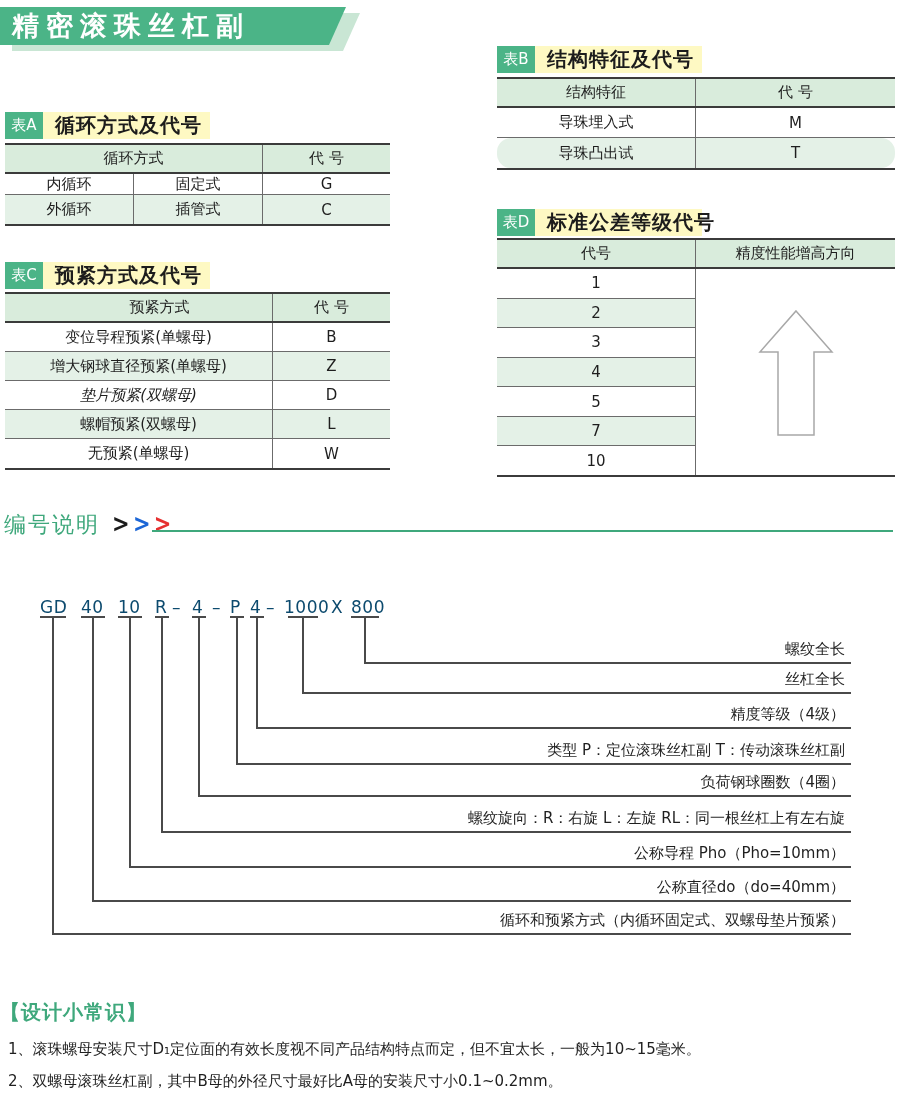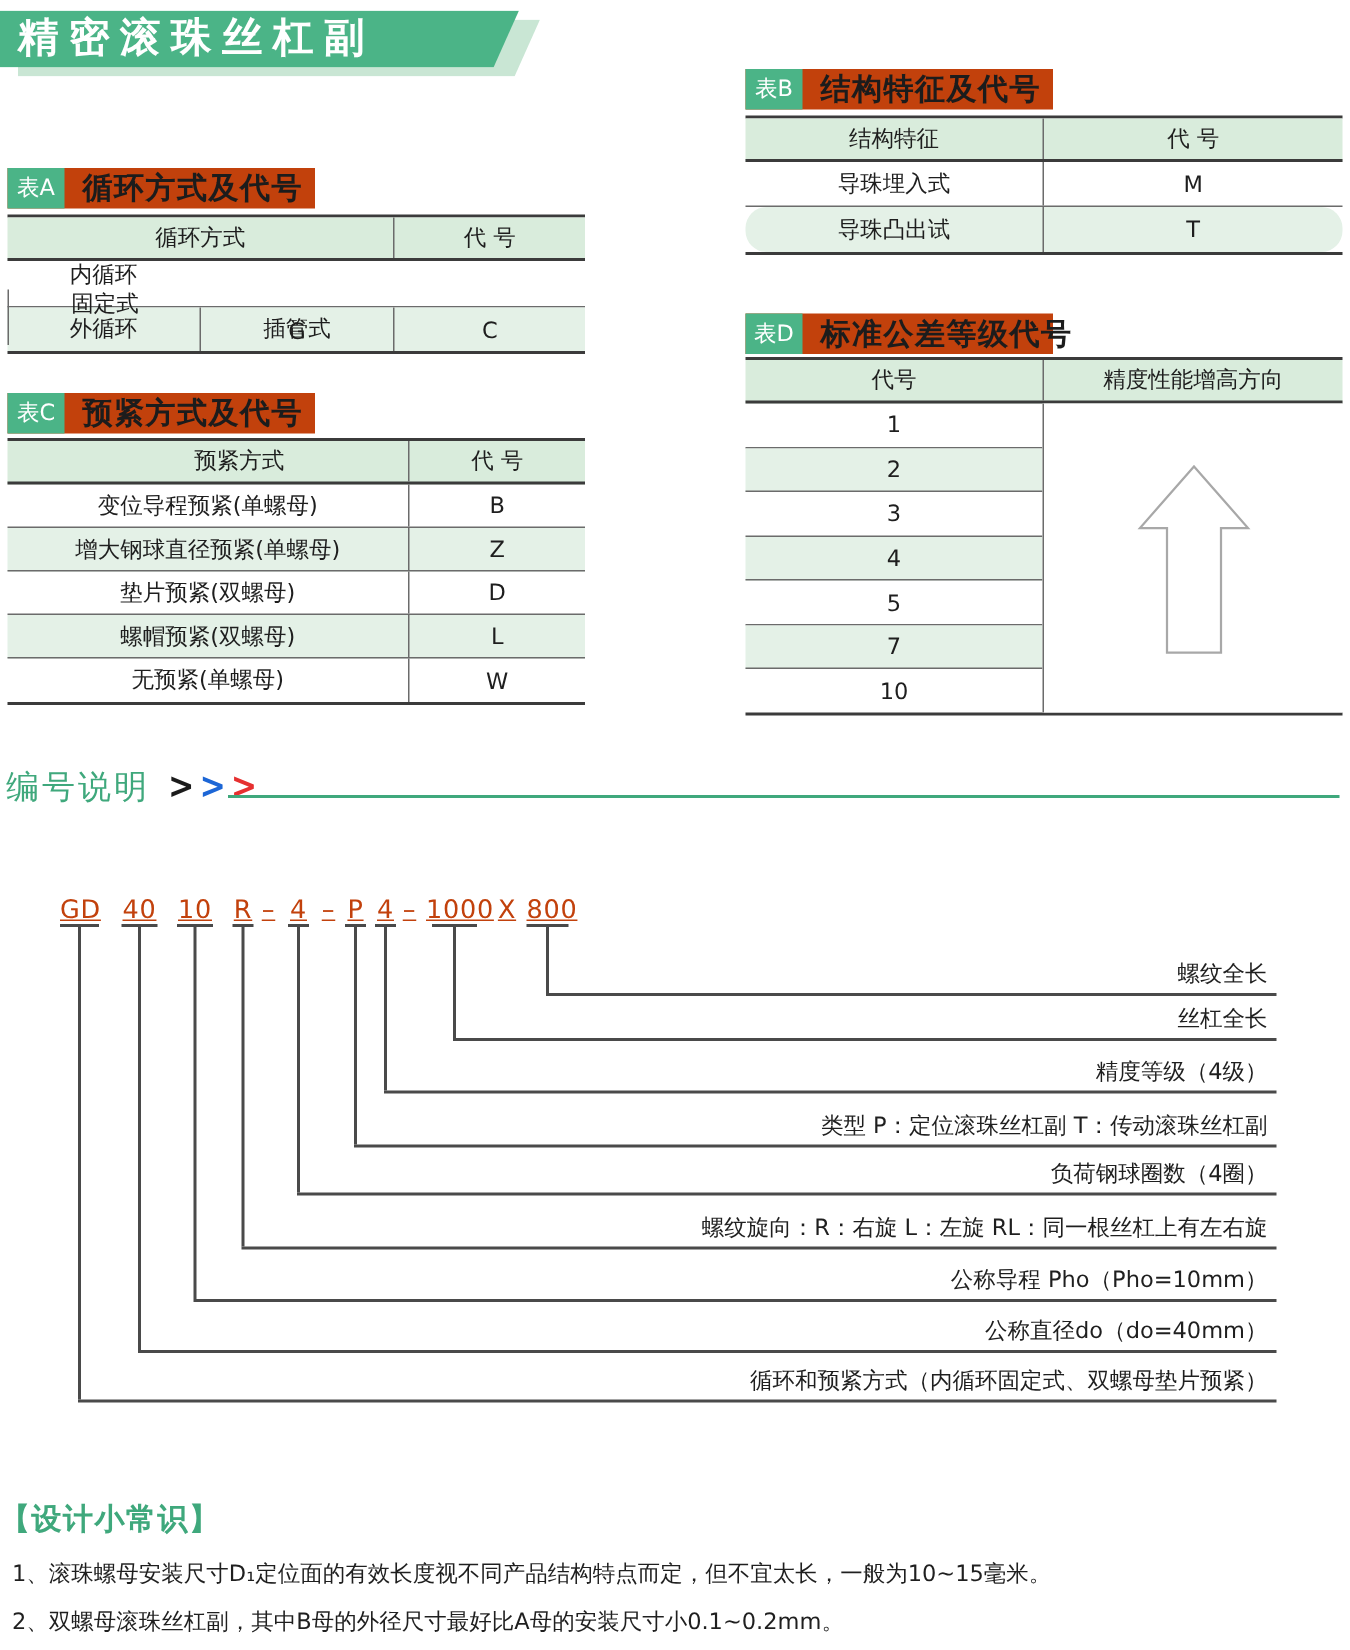--- a/index.html
+++ b/index.html
@@ -13,21 +13,21 @@
     position:absolute; left:12px; top:13px; width:348px; height:38px;
     background:#c9e6d4; clip-path:polygon(0 0,100% 0,calc(100% - 17px) 100%,0 100%);
   }
   .banner {
     position:absolute; left:0; top:7px; width:346px; height:38px;
     background:#4bb487; clip-path:polygon(0 0,100% 0,calc(100% - 17px) 100%,0 100%);
     color:#fff; font-size:27px; font-weight:bold; letter-spacing:7px;
     line-height:38px; padding-left:12px; white-space:nowrap;
   }
   
-  .tbl-title { position:absolute; width:205px; height:27px; background:#c2410c; }
+  .tbl-title { position:absolute; width:205px; height:27px; background:#fef9c3; }
   .badge {
     position:absolute; left:0; top:0; width:38px; height:27px; background:#4bb487;
     color:#fff; font-size:15px; text-align:center; line-height:27px;
   }
   .tbl-title-text {
     position:absolute; left:50px; top:0; line-height:27px; font-size:20px;
     font-weight:700; color:#1c1c1c; letter-spacing:1px; white-space:nowrap;
   }
   
   .grid { position:absolute; border-top:2px solid #3b3b3b; border-bottom:2px solid #3b3b3b; }
@@ -39,21 +39,21 @@
   .alt { background:#e4f1e7; }
   .dbody { display:flex; height:206px; }
   .dcol { width:198px; display:flex; flex-direction:column; }
   .dcode { flex:1; display:flex; align-items:center; justify-content:center; font-size:15px; }
   .dcell { flex:1; border-left:1px solid #6b6b6b; display:flex; justify-content:center; align-items:flex-start; padding-top:40px; background:#fff; }
   
   .num-heading { position:absolute; left:4px; top:510px; font-size:22px; color:#3fa87c; letter-spacing:2px; font-weight:500; white-space:nowrap; }
   .chevrons { position:absolute; left:112px; top:512px; font-size:21px; font-weight:900; letter-spacing:0; }
   .chevrons span { display:inline-block; margin-right:-4px; transform:scaleY(1.15); }
   .num-line { position:absolute; left:152px; top:530px; width:741px; height:2px; background:#3fa87c; }
-  .tok { position:absolute; top:597px; text-align:center; font-size:17px; color:#c2410c; letter-spacing:0.5px; white-space:nowrap;text-decoration:underline; }
+  .tok { position:absolute; top:597px; text-align:left; font-size:17px; color:#0c4a6e; letter-spacing:0.5px; white-space:nowrap; }
   .tbar  { position:absolute; top:616px; height:2px; background:#4a4a4a; }
   .vline { position:absolute; width:1.5px; background:#4a4a4a; }
   .hline { position:absolute; height:1.5px; background:#4a4a4a; }
   .lbl   { position:absolute; right:55px; font-size:15px; color:#1f1f1f; white-space:nowrap; }
   
   .tips-heading { position:absolute; left:0; top:999px; font-size:20px; color:#3fa87c; font-weight:600; letter-spacing:1px; white-space:nowrap; }
   .tip { position:absolute; left:8px; font-size:15px; color:#1f1f1f; white-space:nowrap; }
 </style>
 </head>
 <body>
@@ -67,21 +67,21 @@
 
   <div class="tbl-title" style="left:5px;top:112px;">
     <span class="badge">表A</span>
     <span class="tbl-title-text">循环方式及代号</span>
   </div>
   <div class="grid" style="left:5px;top:143px;width:385px;">
     <div class="row hdr" style="height:29px;">
       <div style="width:257px;">循环方式</div>
       <div class="vb" style="flex:1;">代 号</div>
     </div>
-    <div class="row sep" style="height:31px;flex-direction:column;">
+    <div class="row sep" style="height:21px;">
       <div style="width:128px;">内循环</div>
       <div class="vb" style="width:129px;">固定式</div>
       <div class="vb" style="flex:1;">G</div>
     </div>
     <div class="row alt" style="height:29px;">
       <div style="width:128px;">外循环</div>
       <div class="vb" style="width:129px;">插管式</div>
       <div class="vb" style="flex:1;">C</div>
     </div>
   </div>
@@ -116,21 +116,21 @@
     </div>
     <div class="row sep" style="height:29px;">
       <div style="width:267px;">变位导程预紧(单螺母)</div>
       <div class="vb" style="flex:1;">B</div>
     </div>
     <div class="row sep alt" style="height:29px;">
       <div style="width:267px;">增大钢球直径预紧(单螺母)</div>
       <div class="vb" style="flex:1;">Z</div>
     </div>
     <div class="row sep" style="height:29px;">
-      <div style="width:267px;">垫片预紧(双螺母)</div>
+      <div style="width:267px;font-style:italic;">垫片预紧(双螺母)</div>
       <div class="vb" style="flex:1;">D</div>
     </div>
     <div class="row sep alt" style="height:29px;">
       <div style="width:267px;">螺帽预紧(双螺母)</div>
       <div class="vb" style="flex:1;">L</div>
     </div>
     <div class="row" style="height:29px;">
       <div style="width:267px;">无预紧(单螺母)</div>
       <div class="vb" style="flex:1;">W</div>
     </div>

